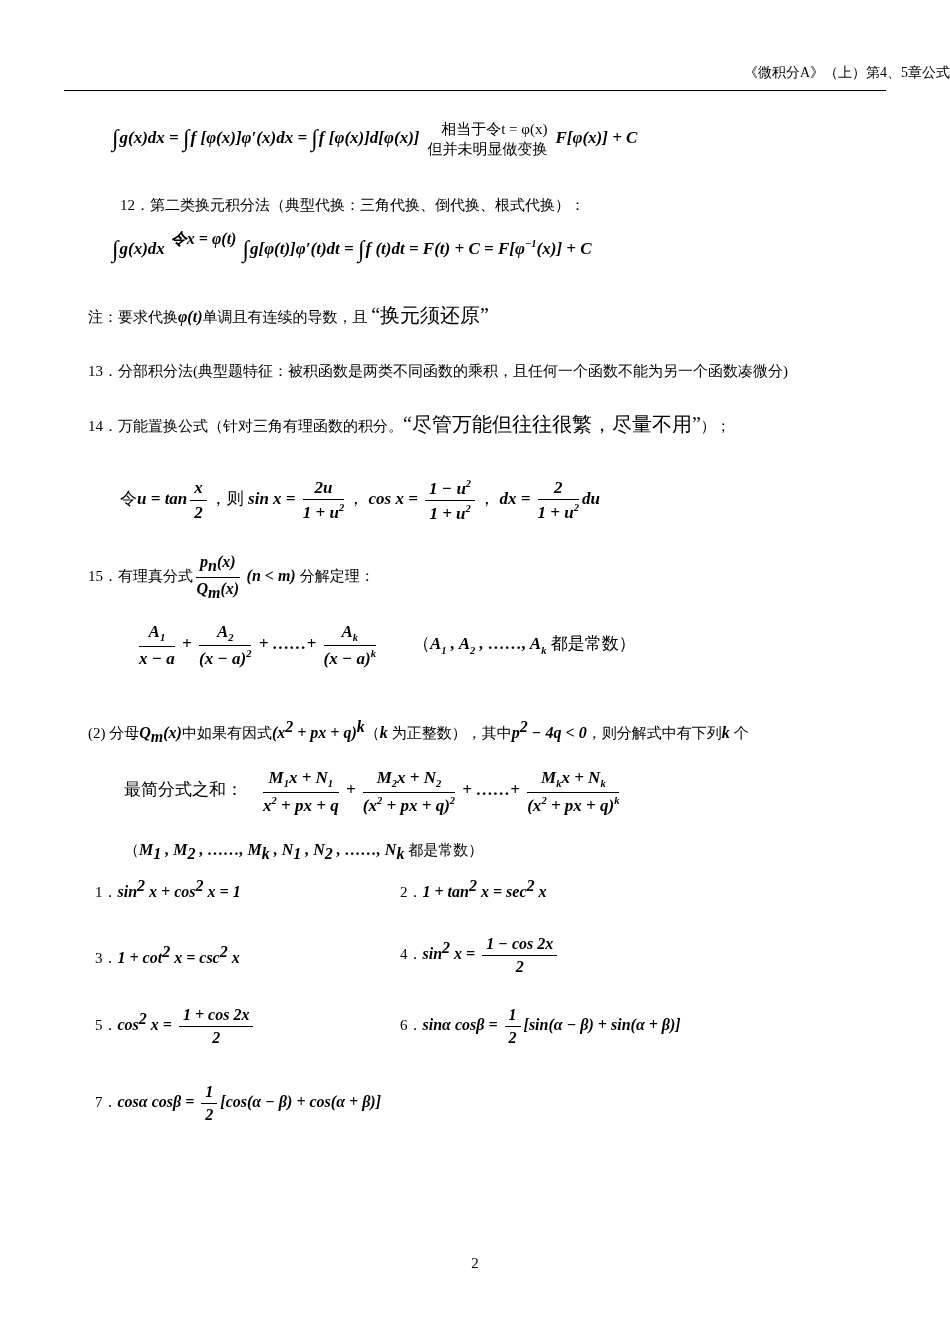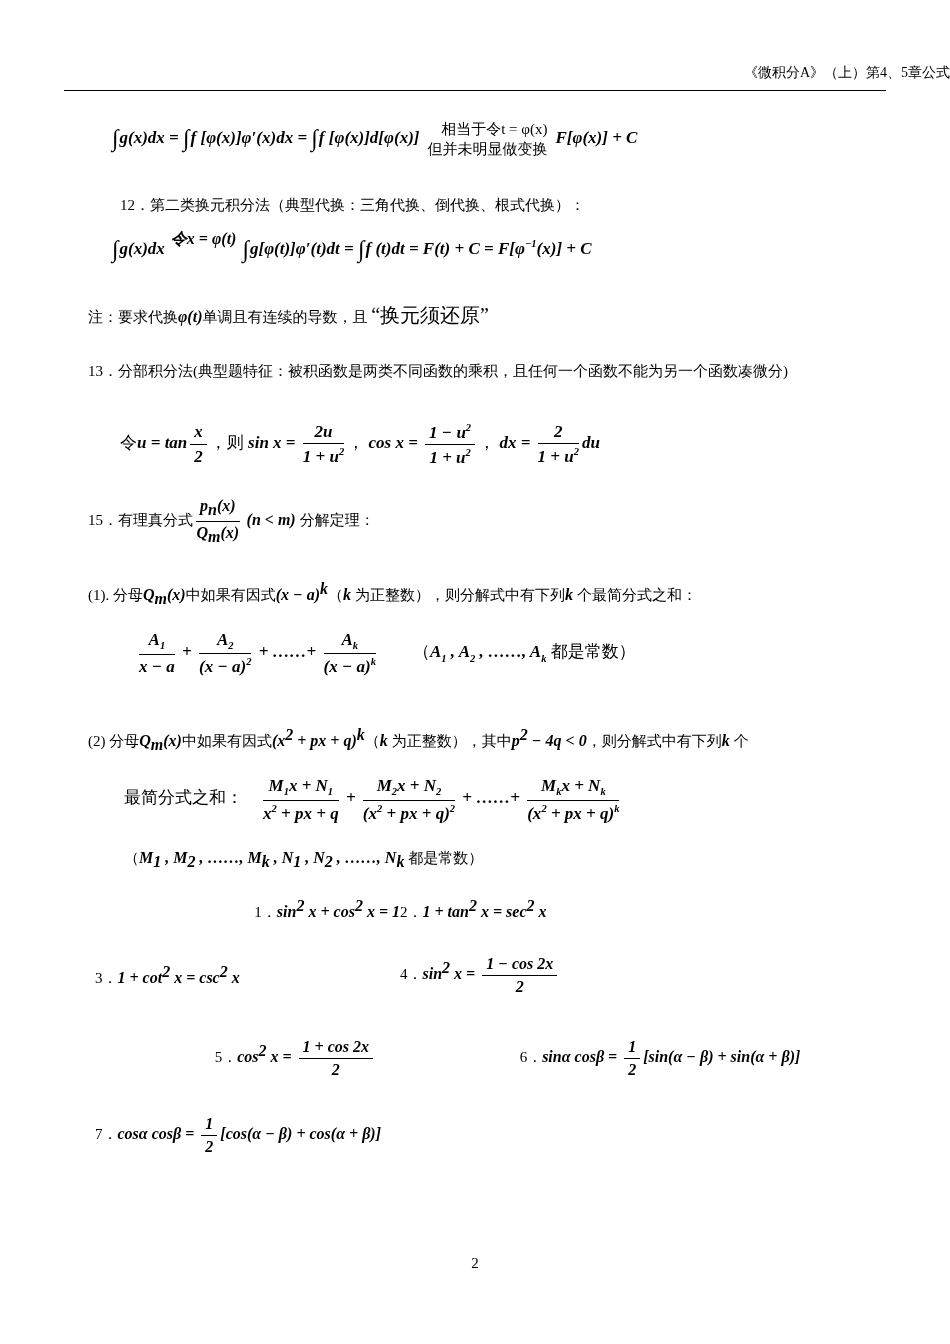--- a/index.html
+++ b/index.html
@@ -44,23 +44,23 @@
   .b-f14 { margin-top: 38px; margin-left: 120px; }
   .b-i15 { margin-top: 28px; margin-left: 88px; }
   .b-c1  { margin-top: 30px; margin-left: 88px; }
   .b-fc1 { margin-top: 18px; margin-left: 136px; }
   .b-c2  { margin-top: 46px; margin-left: 88px; }
   .b-fc2 { margin-top: 18px; margin-left: 124px; }
   .b-k2  { margin-top: 22px; margin-left: 124px; }
   .b-s3  { margin-top: 36px; margin-left: 88px; }
 
   .trig-row { display: flex; align-items: center; margin-left: 95px; margin-right: 30px; }
-  .trig-row.r1 { margin-top: 20px; text-align: right; }
+  .trig-row.r1 { margin-top: 8px; }
   .trig-row.r2 { margin-top: 30px; }
-  .trig-row.r3 { margin-top: 40px; justify-content: center; }
+  .trig-row.r3 { margin-top: 28px; }
   .trig-row.r4 { margin-top: 34px; }
   .trig-cell { font-size: 15px; line-height: 1.5; }
   .trig-cell.left { width: 305px; flex: 0 0 305px; }
   .mixed .mt { font-size: 16px; }
 
   .page-footer {
     position: absolute;
     left: 0; right: 0;
     bottom: 72px;
     text-align: center;
@@ -79,25 +79,25 @@
 
   <div class="block formula b-f11"><span class="int">∫</span><span class="mt">g(x)dx = </span><span class="int">∫</span><span class="mt">f [φ(x)]φ′(x)dx = </span><span class="int">∫</span><span class="mt">f [φ(x)]d[φ(x)]</span><span class="stack"><span>相当于令t = φ(x)</span><span>但并未明显做变换</span></span><span class="mt">F[φ(x)] + C</span></div>
 
   <div class="block text b-i12">12．第二类换元积分法（典型代换：三角代换、倒代换、根式代换）：</div>
   <div class="block formula b-f12"><span class="int">∫</span><span class="mt">g(x)dx</span><span class="upnote">令x = φ(t)</span><span class="int">∫</span><span class="mt">g[φ(t)]φ′(t)dt = </span><span class="int">∫</span><span class="mt">f (t)dt = F(t) + C = F[φ</span><sup class="mt">−1</sup><span class="mt">(x)] + C</span></div>
 
   <div class="block text mixed b-note"><span class="rt">注：要求代换</span><span class="mt">φ(t)</span><span class="rt">单调且有连续的导数，且 </span><span class="big rt">“换元须还原”</span></div>
 
   <div class="block text b-i13">13．分部积分法(典型题特征：被积函数是两类不同函数的乘积，且任何一个函数不能为另一个函数凑微分)</div>
 
+  <div class="block text mixed b-i14"><span class="rt">14．万能置换公式（针对三角有理函数的积分。</span><span class="big rt">“尽管万能但往往很繁，尽量不用”</span><span class="rt">）；</span></div>
   <div class="block formula b-f14"><span class="rt">令</span><span class="mt">u = tan</span><span class="frac"><span class="num"><span class="mt">x</span></span><span class="den"><span class="mt">2</span></span></span><span class="rt">，则 </span><span class="mt">sin x = </span><span class="frac"><span class="num"><span class="mt">2u</span></span><span class="den"><span class="mt">1 + u</span><sup class="mt">2</sup></span></span><span class="rt">， </span><span class="mt">cos x = </span><span class="frac"><span class="num"><span class="mt">1 − u</span><sup class="mt">2</sup></span><span class="den"><span class="mt">1 + u</span><sup class="mt">2</sup></span></span><span class="rt">， </span><span class="mt">dx = </span><span class="frac"><span class="num"><span class="mt">2</span></span><span class="den"><span class="mt">1 + u</span><sup class="mt">2</sup></span></span><span class="mt">du</span></div>
 
   <div class="block text mixed b-i15"><span class="rt">15．有理真分式</span><span class="frac"><span class="num"><span class="mt">p</span><sub class="mt">n</sub><span class="mt">(x)</span></span><span class="den"><span class="mt">Q</span><sub class="mt">m</sub><span class="mt">(x)</span></span></span><span class="mt">  (n &lt; m) </span><span class="rt">分解定理：</span></div>
 
-  <div class="block text mixed b-c1"><span class="rt">(1). 分母</span><span class="mt">Q</span><sub class="mt">m</sub><span class="mt">(x)</span><span class="rt">中如果有因式</span><span class="mt">(x − a)</span><sup class="mt">k</sup><span class="rt">（</span><span class="mt">k </span><span class="rt">为正整数），则分解式中有下列</span><span class="mt">k </span><span class="rt">个最简分式之和：</span></div>
   <div class="block formula b-fc1"><span class="frac"><span class="num"><span class="mt">A</span><sub class="mt">1</sub></span><span class="den"><span class="mt">x − a</span></span></span><span class="mt"> + </span><span class="frac"><span class="num"><span class="mt">A</span><sub class="mt">2</sub></span><span class="den"><span class="mt">(x − a)</span><sup class="mt">2</sup></span></span><span class="mt"> + ……+ </span><span class="frac"><span class="num"><span class="mt">A</span><sub class="mt">k</sub></span><span class="den"><span class="mt">(x − a)</span><sup class="mt">k</sup></span></span><span class="rt">　　（</span><span class="mt">A</span><sub class="mt">1</sub><span class="mt"> , A</span><sub class="mt">2</sub><span class="mt"> , ……, A</span><sub class="mt">k</sub><span class="rt"> 都是常数）</span></div>
 
   <div class="block text mixed b-c2"><span class="rt">(2) 分母</span><span class="mt">Q</span><sub class="mt">m</sub><span class="mt">(x)</span><span class="rt">中如果有因式</span><span class="mt">(x</span><sup class="mt">2</sup><span class="mt"> + px + q)</span><sup class="mt">k</sup><span class="rt">（</span><span class="mt">k </span><span class="rt">为正整数），其中</span><span class="mt">p</span><sup class="mt">2</sup><span class="mt"> − 4q &lt; 0</span><span class="rt">，则分解式中有下列</span><span class="mt">k </span><span class="rt">个</span></div>
   <div class="block formula b-fc2"><span class="rt">最简分式之和：　</span><span class="frac"><span class="num"><span class="mt">M</span><sub class="mt">1</sub><span class="mt">x + N</span><sub class="mt">1</sub></span><span class="den"><span class="mt">x</span><sup class="mt">2</sup><span class="mt"> + px + q</span></span></span><span class="mt"> + </span><span class="frac"><span class="num"><span class="mt">M</span><sub class="mt">2</sub><span class="mt">x + N</span><sub class="mt">2</sub></span><span class="den"><span class="mt">(x</span><sup class="mt">2</sup><span class="mt"> + px + q)</span><sup class="mt">2</sup></span></span><span class="mt"> + ……+ </span><span class="frac"><span class="num"><span class="mt">M</span><sub class="mt">k</sub><span class="mt">x + N</span><sub class="mt">k</sub></span><span class="den"><span class="mt">(x</span><sup class="mt">2</sup><span class="mt"> + px + q)</span><sup class="mt">k</sup></span></span></div>
   <div class="block text mixed b-k2"><span class="rt">（</span><span class="mt">M</span><sub class="mt">1</sub><span class="mt"> , M</span><sub class="mt">2</sub><span class="mt"> , ……, M</span><sub class="mt">k</sub><span class="mt"> ,  N</span><sub class="mt">1</sub><span class="mt"> , N</span><sub class="mt">2</sub><span class="mt"> , ……, N</span><sub class="mt">k</sub><span class="rt"> 都是常数）</span></div>
 
 
   <div class="trig-row r1">
     <div class="trig-cell left mixed"><span class="rt">1．</span><span class="mt">sin</span><sup class="mt">2</sup><span class="mt"> x + cos</span><sup class="mt">2</sup><span class="mt"> x = 1</span></div>
     <div class="trig-cell mixed"><span class="rt">2．</span><span class="mt">1 + tan</span><sup class="mt">2</sup><span class="mt"> x = sec</span><sup class="mt">2</sup><span class="mt"> x</span></div>

